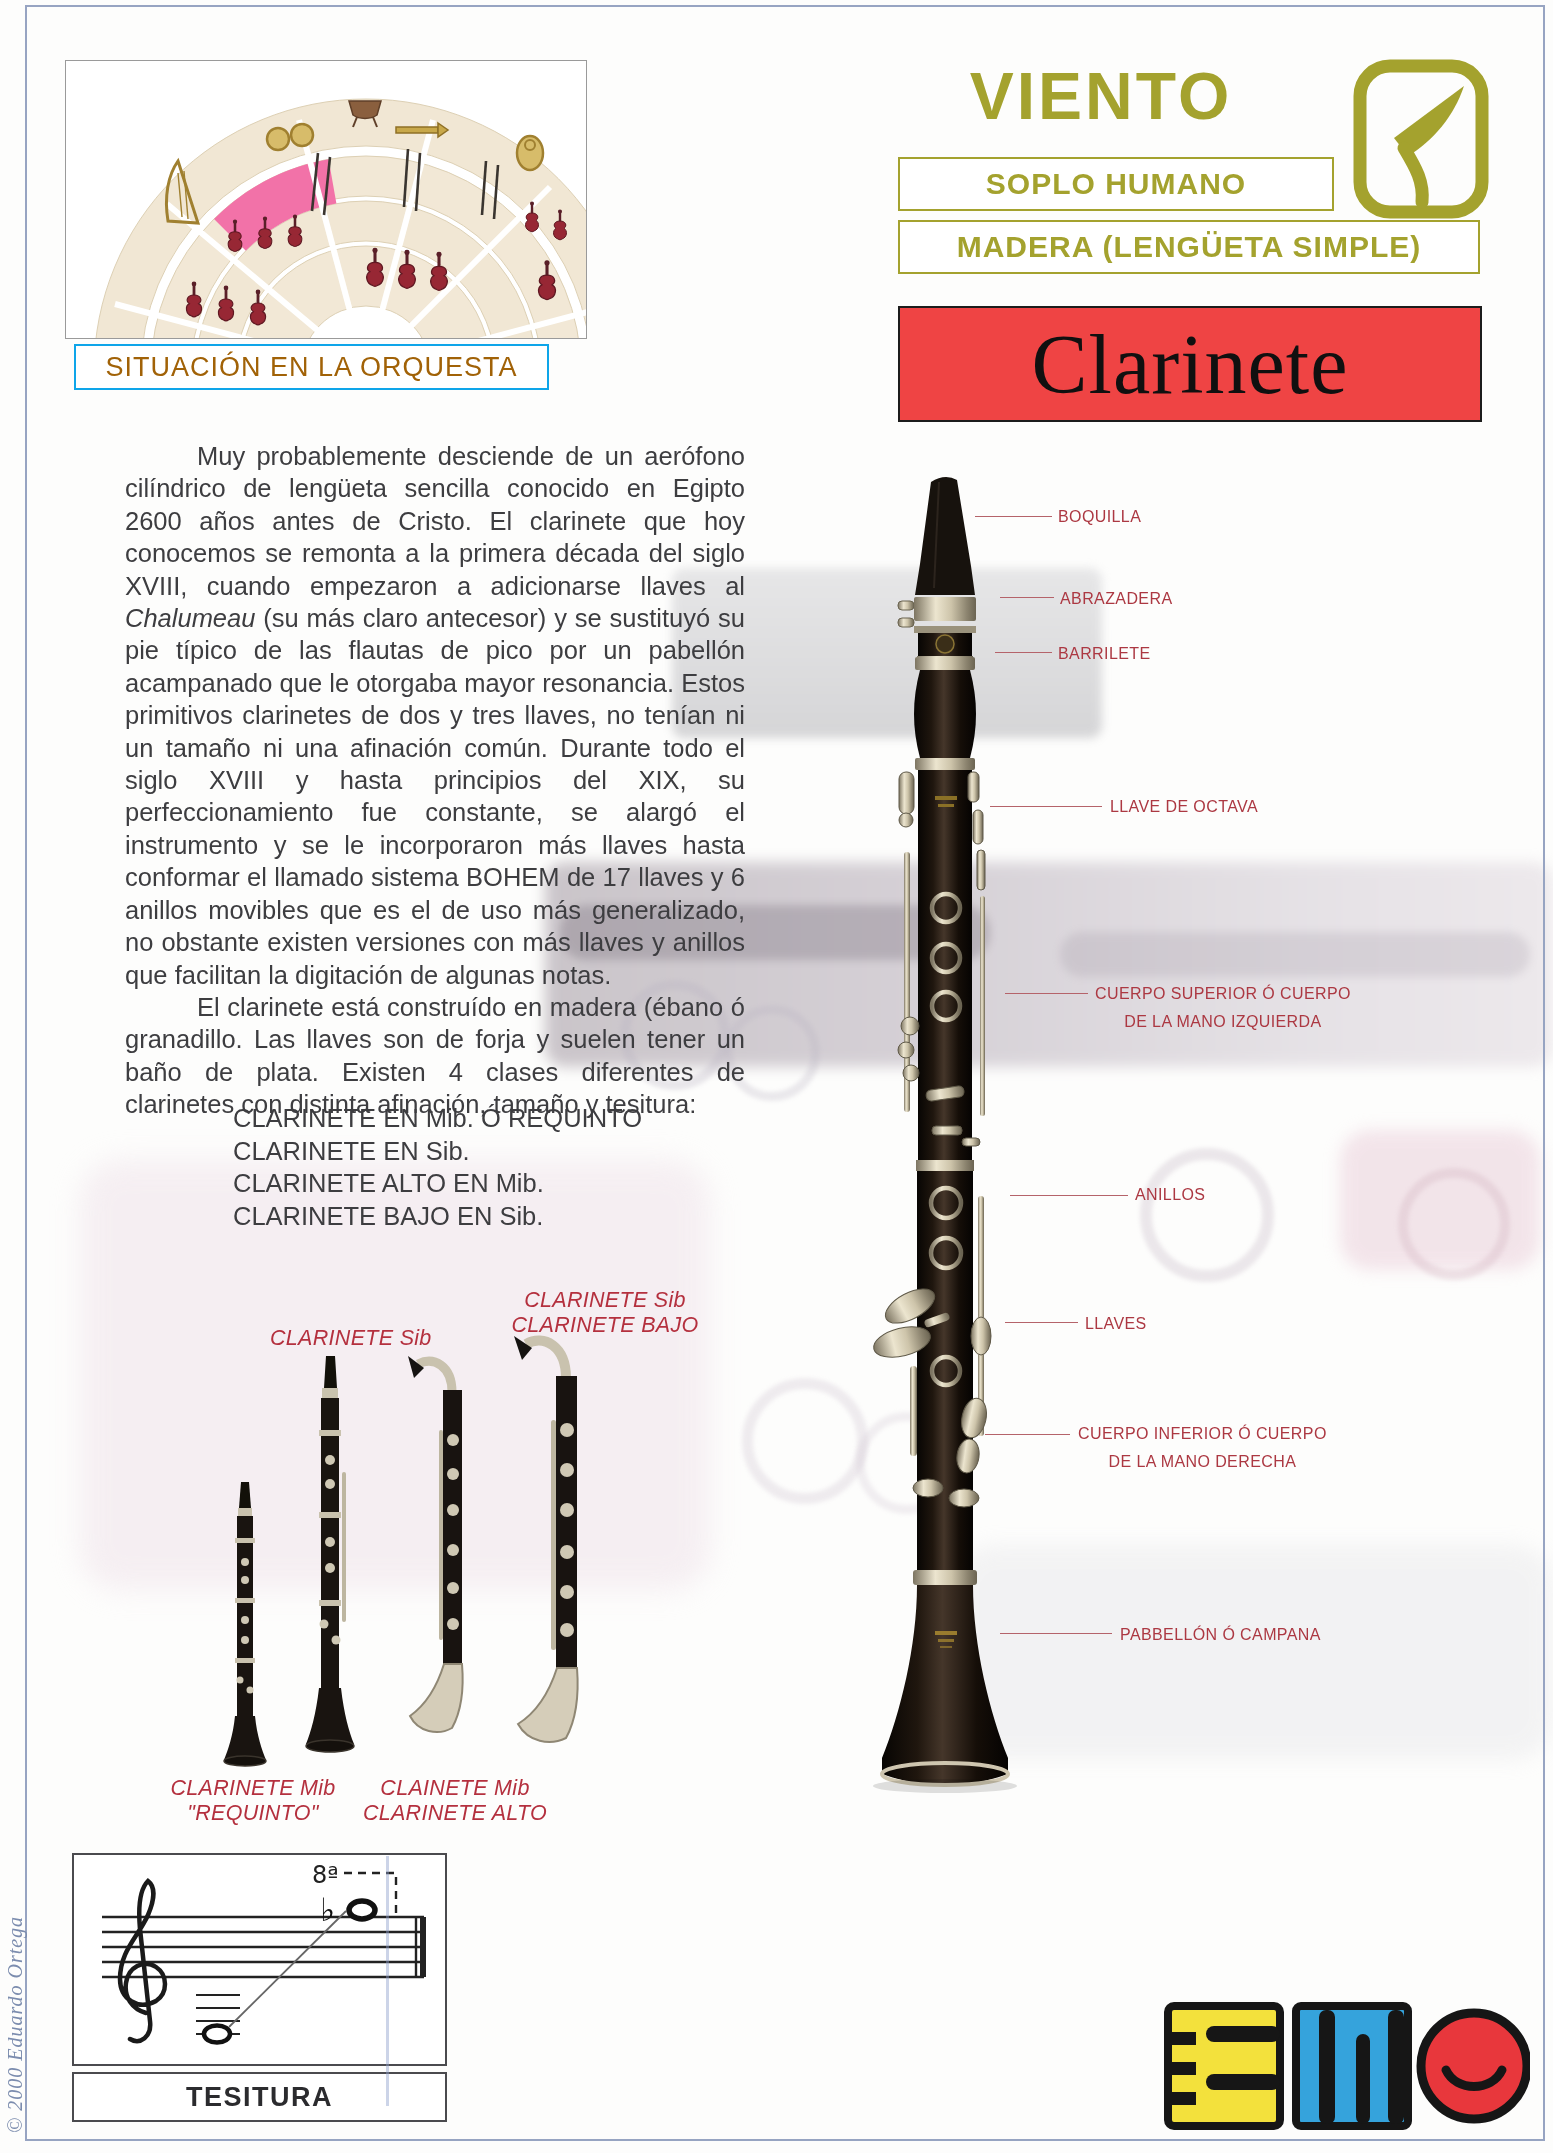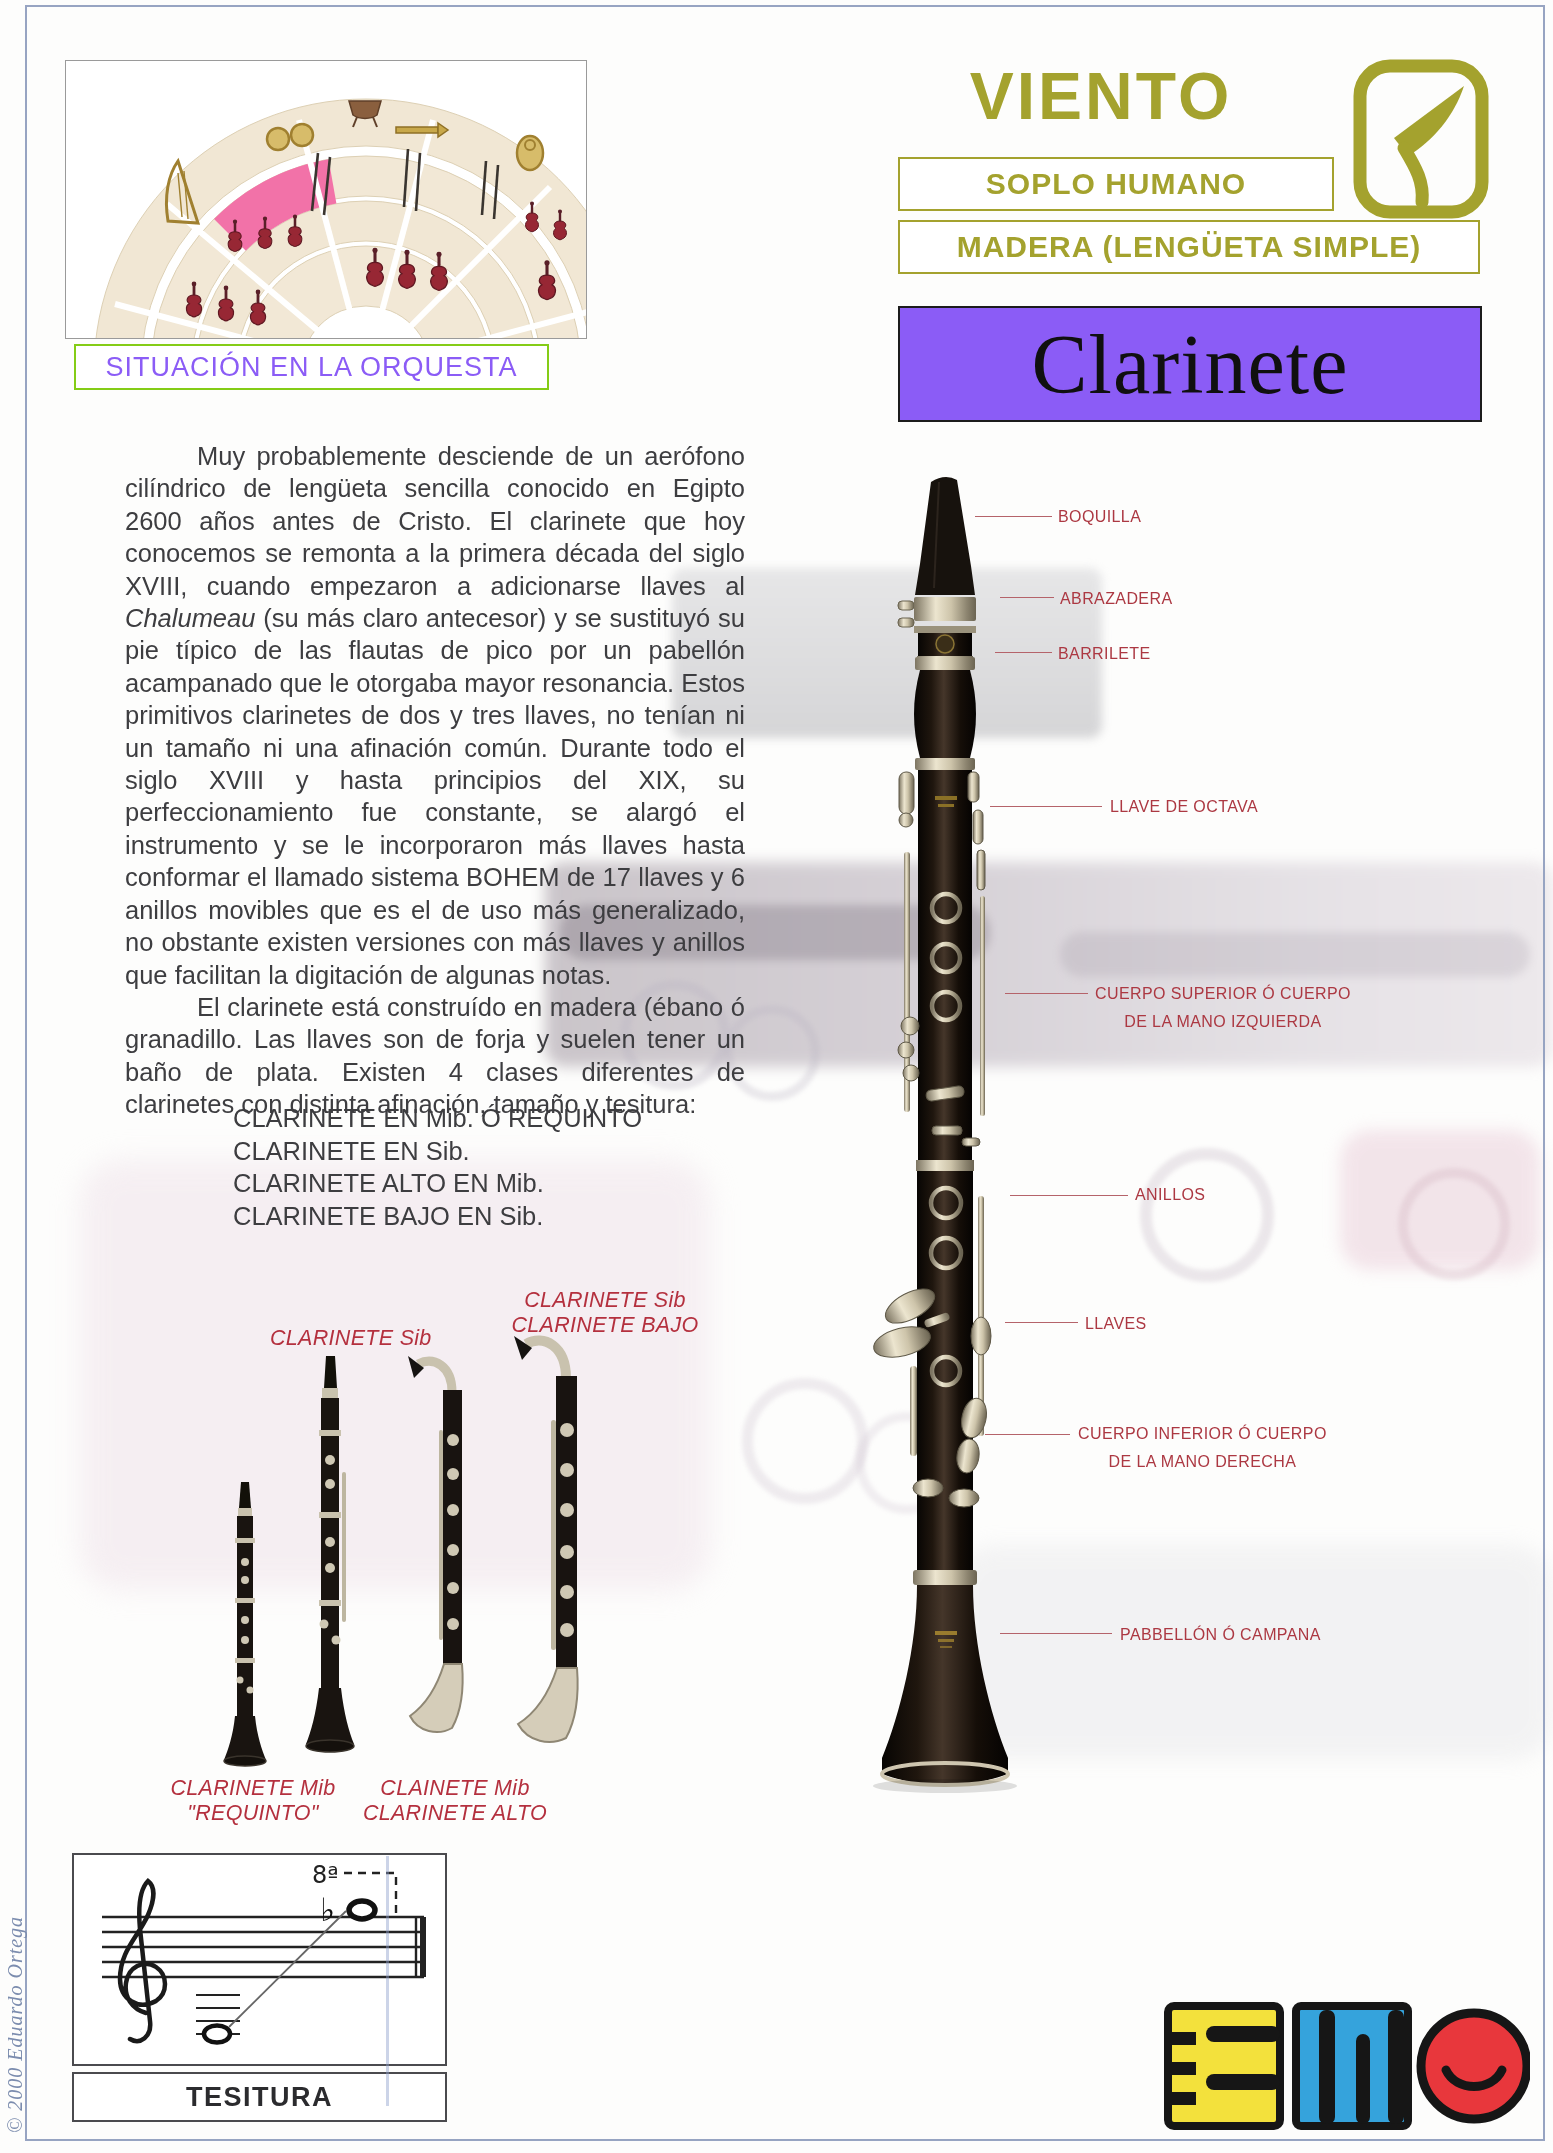--- a/index.html
+++ b/index.html
@@ -17,33 +17,33 @@
   
   .page-frame{position:absolute; left:25px; top:5px; width:1516px; height:2132px;
     border:2px solid #97a4c2; pointer-events:none;}
   
   .wm{position:absolute; pointer-events:none;}
   .wm-circle{position:absolute; border-radius:50%; pointer-events:none;}
   
   .orq-box{position:absolute; left:65px; top:60px; width:520px; height:277px;
     border:1px solid #9a9a9a; background:#fff;}
   .sit-box{position:absolute; left:74px; top:344px; width:471px; height:42px;
-    border:2px solid #84cc16; background:#fff; display:flex; align-items:center; justify-content:center;
-    font-size:27px; letter-spacing:1px; color:#8b5cf6;}
+    border:2px solid #0ea5e9; background:#fff; display:flex; align-items:center; justify-content:center;
+    font-size:27px; letter-spacing:1px; color:#a16207;}
   
   .viento{position:absolute; left:958px; top:58px; width:286px; text-align:center;
     font-size:66px; font-weight:bold; letter-spacing:3px; color:var(--olive);}
   .badge{position:absolute; border:2px solid var(--olive); background:#fff;
     display:flex; align-items:center; justify-content:center;
     color:var(--olive); font-weight:bold; font-size:30px; letter-spacing:1px;}
   .badge1{left:898px; top:157px; width:432px; height:50px;}
   .badge2{left:898px; top:220px; width:578px; height:50px;}
   .logo-sq{position:absolute; left:1352px; top:58px; width:138px; height:162px;}
   .title-box{position:absolute; left:898px; top:306px; width:580px; height:112px;
-    border:2.5px solid #1c1c1c; background:#8b5cf6; display:flex; align-items:center; justify-content:center;}
+    border:2.5px solid #1c1c1c; background:#ef4444; display:flex; align-items:center; justify-content:center;}
   .title-box span{font-family:"Liberation Serif",serif; font-size:84px; color:#101010; letter-spacing:1px;}
   
   .article{position:absolute; left:125px; top:440px; width:620px;
     font-size:25.5px; line-height:32.4px; text-align:justify; color:var(--body);}
   .article p{margin:0; text-indent:72px;}
   .types{position:absolute; left:233px; top:1102px; font-size:25.5px; line-height:32.5px; color:var(--body); white-space:nowrap;}
   
   .plabel{position:absolute; font-size:16px; line-height:28px; color:var(--lred);
     letter-spacing:.4px; white-space:nowrap;text-align:center;}
   .lline{position:absolute; border-top:1.6px solid #b5636a; height:0;}

